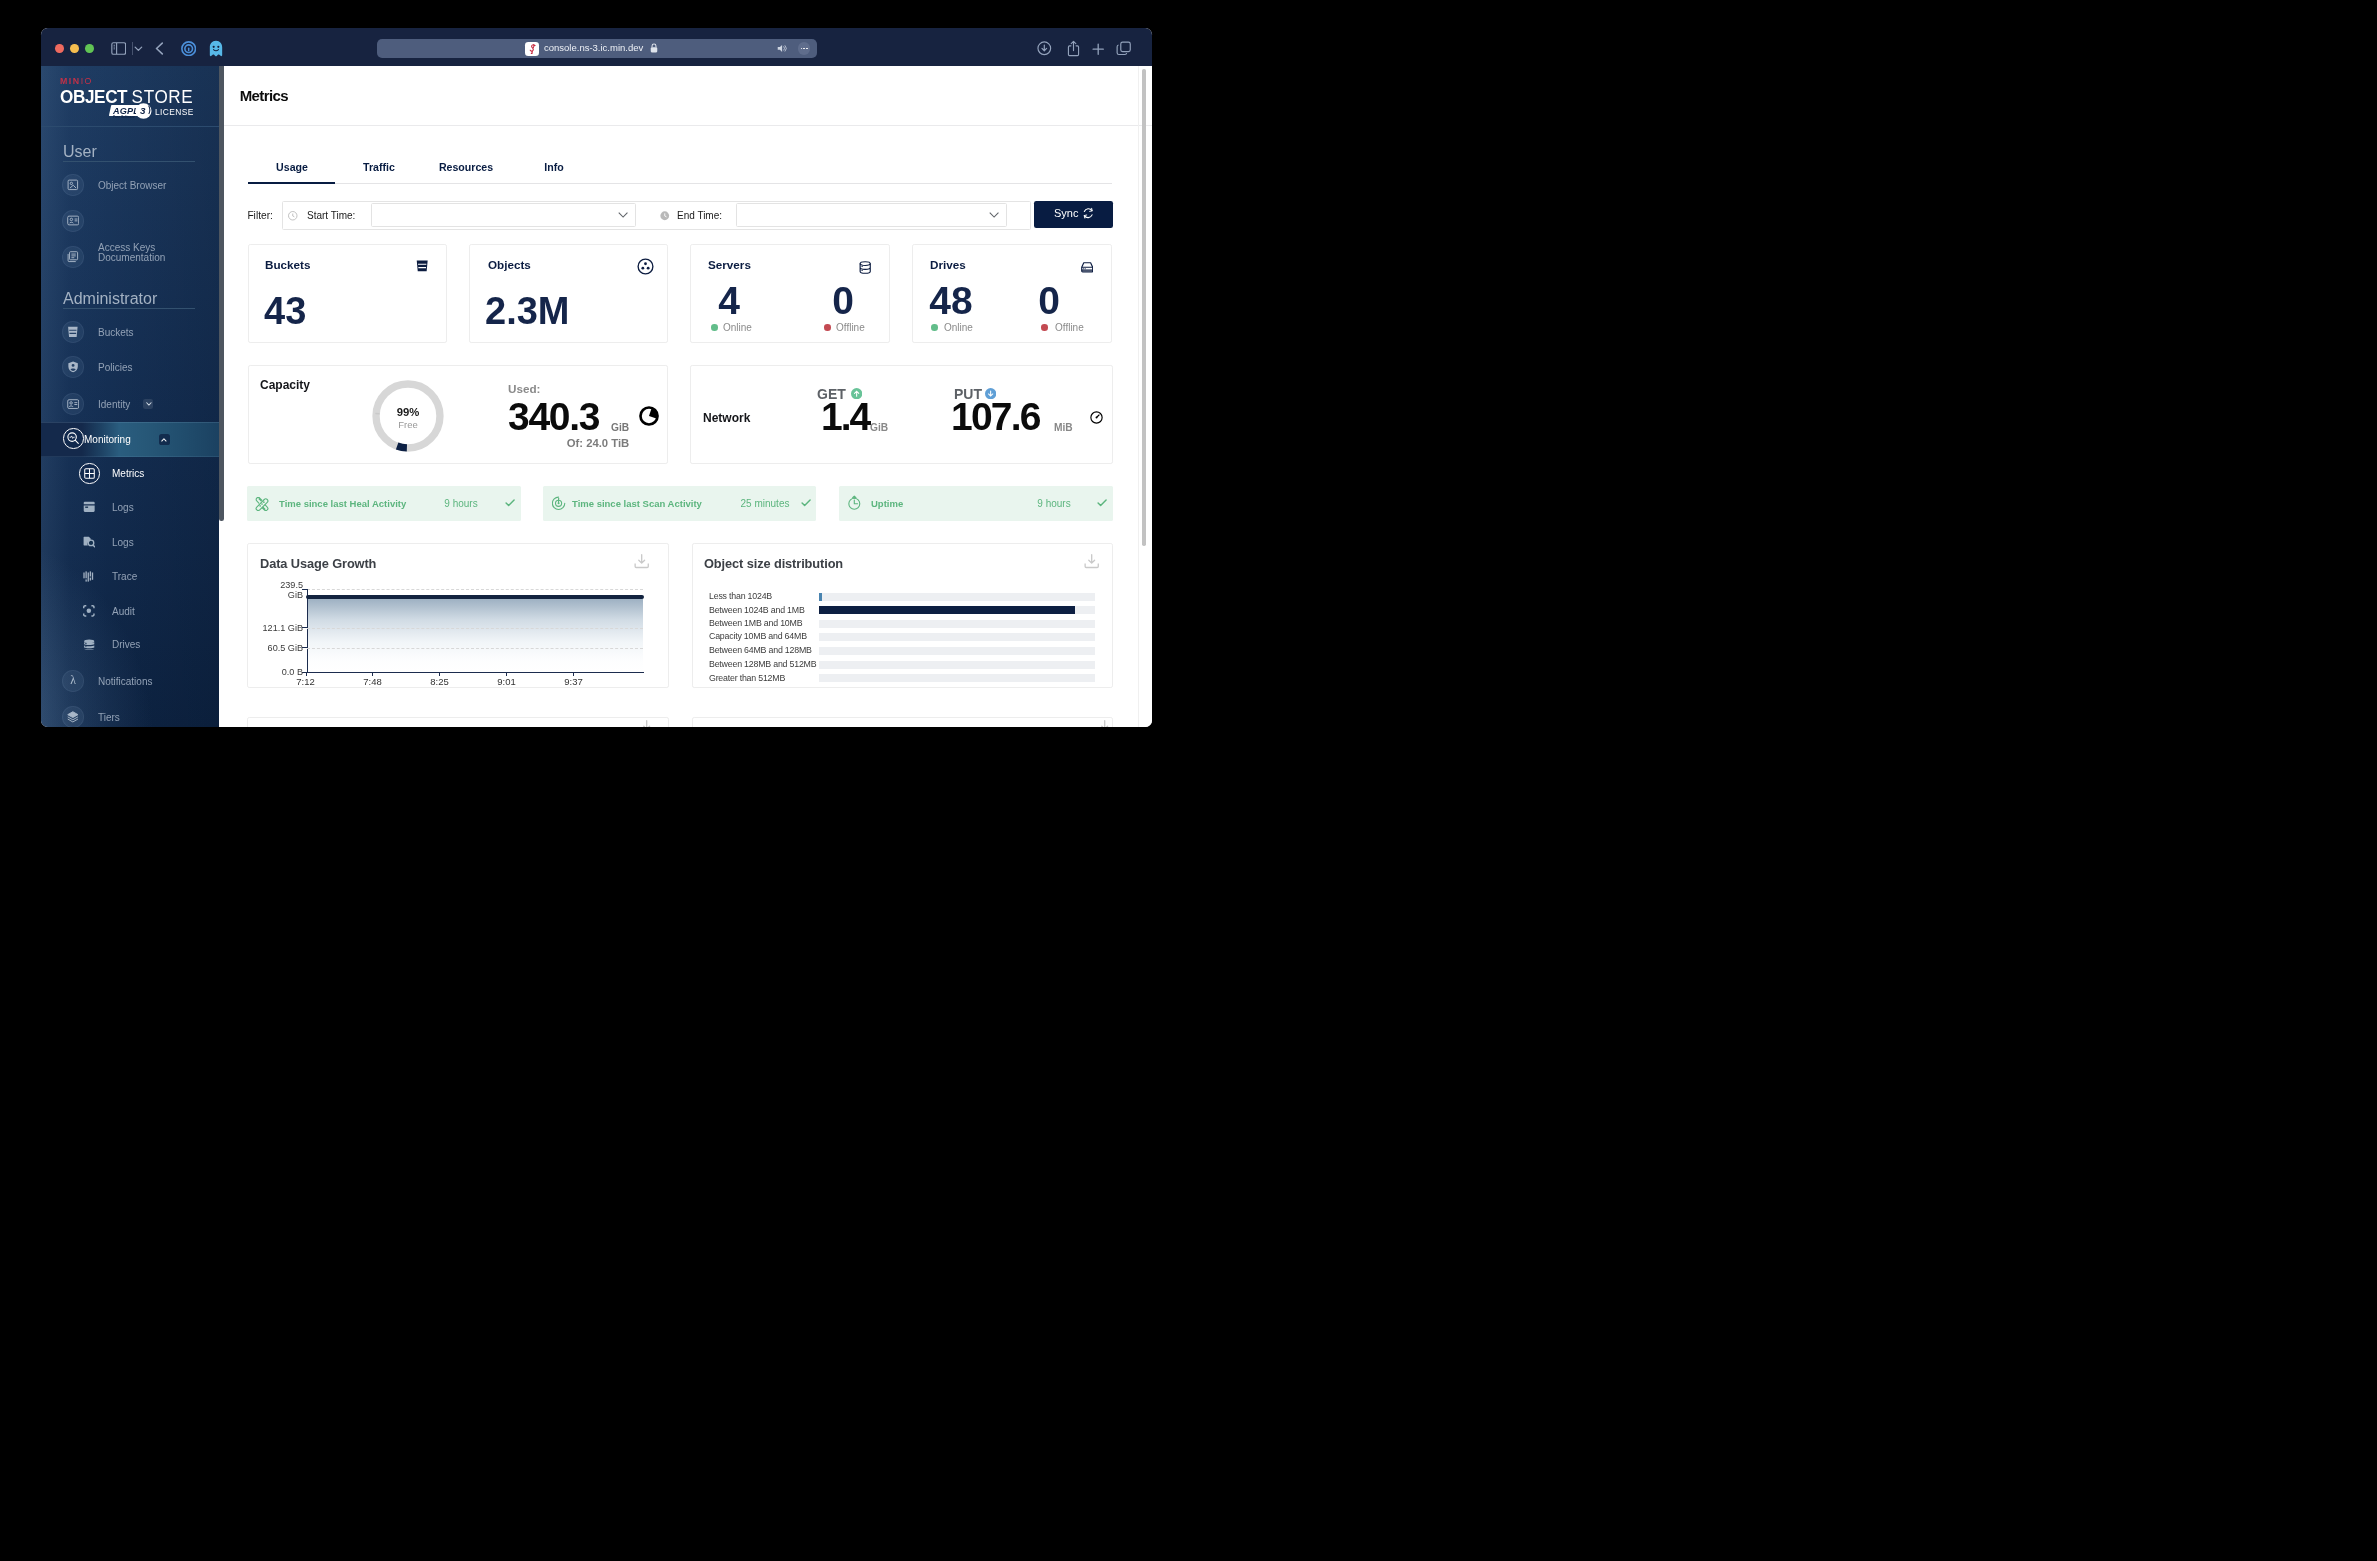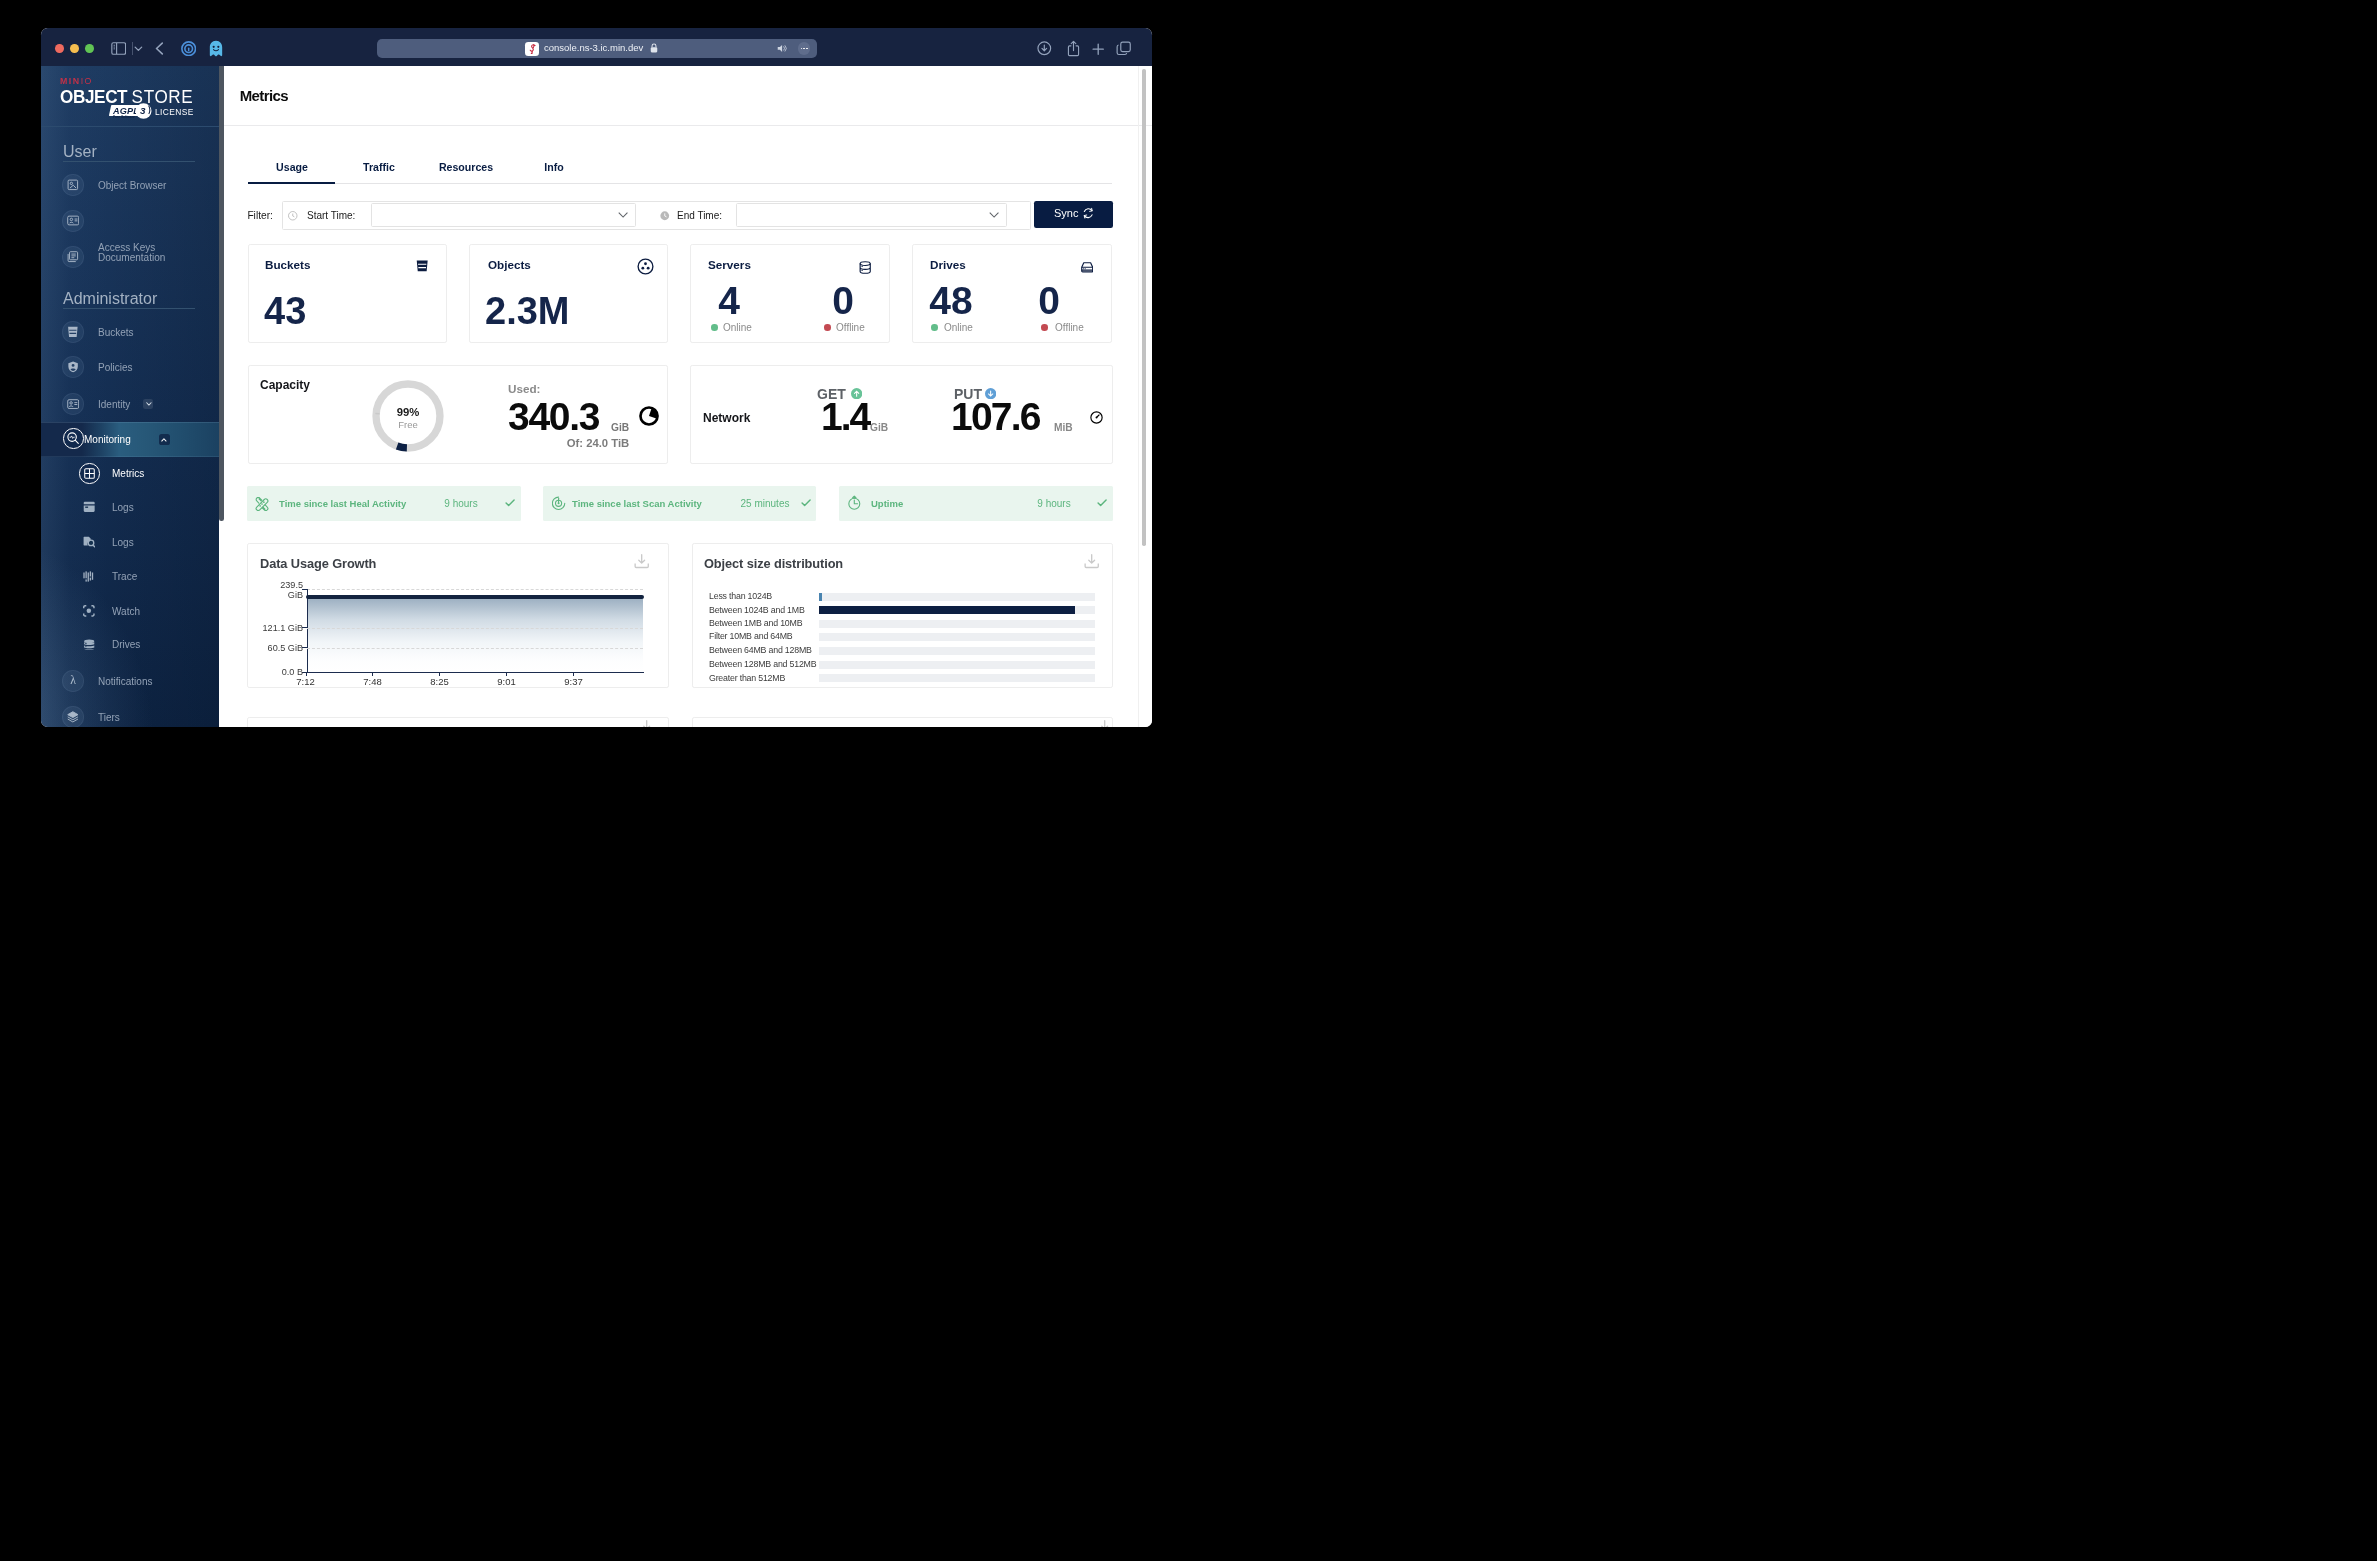--- a/index.html
+++ b/index.html
@@ -219,21 +219,21 @@
             <rect x="9.2" y="0.5" width="1.8" height="7"></rect>
             <rect x="12.1" y="2" width="1.8" height="10"></rect>
             <rect x="3.4" y="11.5" width="1.8" height="3"></rect>
             <rect x="9.2" y="9" width="1.8" height="4"></rect>
           </svg></div>
       <div class="mi-label" style="left:71px;top:505px;">Trace</div>
       <div class="abs" style="left:42px;top:539px;"><svg width="11.7" height="11.7" viewBox="0 0 16 16" fill="none" stroke="#9fb0c2" stroke-width="2">
             <path d="M1 4.5 V2.8 A1.8 1.8 0 0 1 2.8 1 H4.5 M11.5 1 H13.2 A1.8 1.8 0 0 1 15 2.8 V4.5 M15 11.5 V13.2 A1.8 1.8 0 0 1 13.2 15 H11.5 M4.5 15 H2.8 A1.8 1.8 0 0 1 1 13.2 V11.5"></path>
             <circle cx="8" cy="8" r="3.1" fill="#9fb0c2" stroke="none"></circle>
           </svg></div>
-      <div class="mi-label" style="left:71px;top:540px;">Watch</div>
+      <div class="mi-label" style="left:71px;top:540px;">Audit</div>
       <div class="abs" style="left:42px;top:573px;"><svg width="12.4" height="11.7" viewBox="0 0 17 16">
             <ellipse cx="8.5" cy="3.2" rx="7" ry="2.6" fill="#9fb0c2"></ellipse>
             <path d="M1.5 4.5 C3 6 14 6 15.5 4.5 V7.2 C14 8.7 3 8.7 1.5 7.2 Z" fill="#9fb0c2"></path>
             <path d="M1.5 8.9 C3 10.4 14 10.4 15.5 8.9 V11.6 C14 13.1 3 13.1 1.5 11.6 Z" fill="#9fb0c2"></path>
             <path d="M1.5 13.3 C3 14.8 14 14.8 15.5 13.3 V13.4 C14 15.6 3 15.6 1.5 13.4 Z" fill="#9fb0c2"></path>
             <circle cx="4" cy="6" r="0.9" fill="#14304f"></circle>
             <circle cx="4" cy="10.4" r="0.9" fill="#14304f"></circle>
           </svg></div>
       <div class="mi-label" style="left:71px;top:573px;">Drives</div>
 
@@ -449,21 +449,21 @@
       <div class="abs" style="left:22px;top:601px;width:57px;text-align:right;font-size:9.1px;color:#3a3a3a;">0.0 B</div>
       <div class="abs" style="left:67px;top:610px;width:29px;text-align:center;font-size:9.5px;color:#333;">7:12</div>
       <div class="abs" style="left:134px;top:610px;width:29px;text-align:center;font-size:9.5px;color:#333;">7:48</div>
       <div class="abs" style="left:201px;top:610px;width:29px;text-align:center;font-size:9.5px;color:#333;">8:25</div>
       <div class="abs" style="left:268px;top:610px;width:29px;text-align:center;font-size:9.5px;color:#333;">9:01</div>
       <div class="abs" style="left:335px;top:610px;width:29px;text-align:center;font-size:9.5px;color:#333;">9:37</div>
 
       <div class="osd-lbl" style="left:485px;top:525px;">Less than 1024B</div>
       <div class="osd-lbl" style="left:485px;top:539px;">Between 1024B and 1MB</div>
       <div class="osd-lbl" style="left:485px;top:552px;">Between 1MB and 10MB</div>
-      <div class="osd-lbl" style="left:485px;top:565px;">Filter 10MB and 64MB</div>
+      <div class="osd-lbl" style="left:485px;top:565px;">Capacity 10MB and 64MB</div>
       <div class="osd-lbl" style="left:485px;top:579px;">Between 64MB and 128MB</div>
       <div class="osd-lbl" style="left:485px;top:593px;">Between 128MB and 512MB</div>
       <div class="osd-lbl" style="left:485px;top:607px;">Greater than 512MB</div>
       <div class="osd-track" style="top:527px;"></div>
       <div class="osd-track" style="top:540px;"></div>
       <div class="osd-track" style="top:554px;"></div>
       <div class="osd-track" style="top:567px;"></div>
       <div class="osd-track" style="top:581px;"></div>
       <div class="osd-track" style="top:595px;"></div>
       <div class="osd-track" style="top:608px;"></div>

